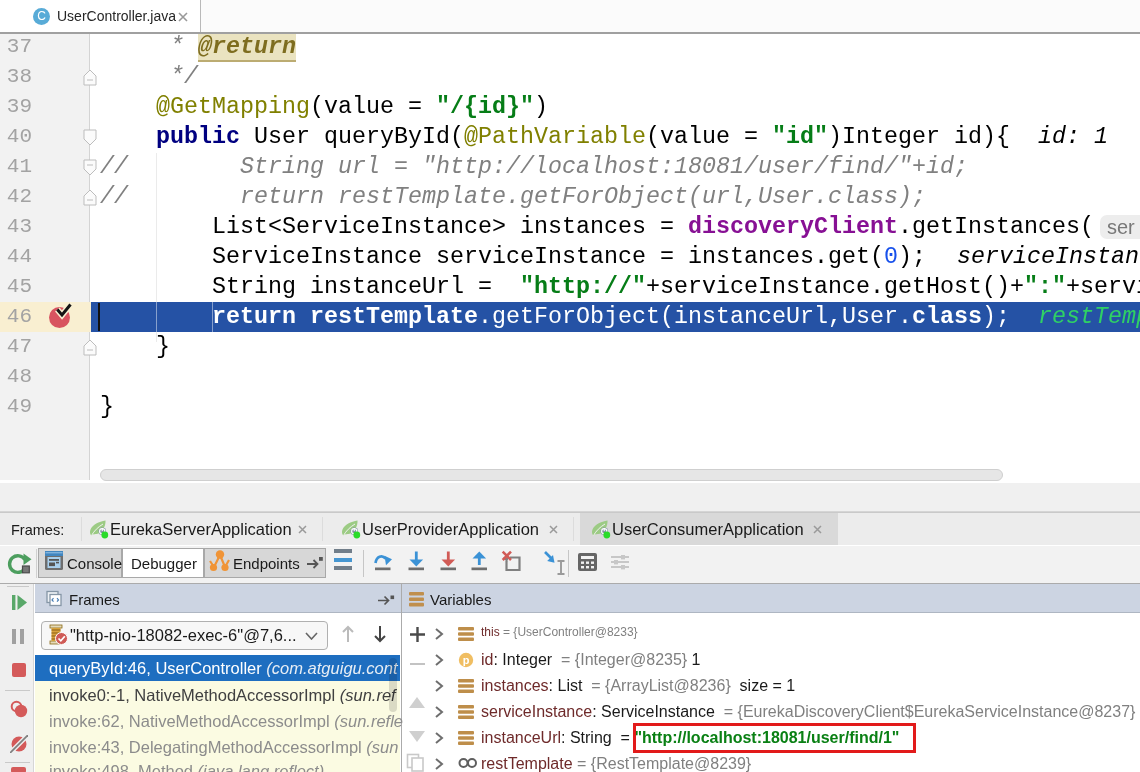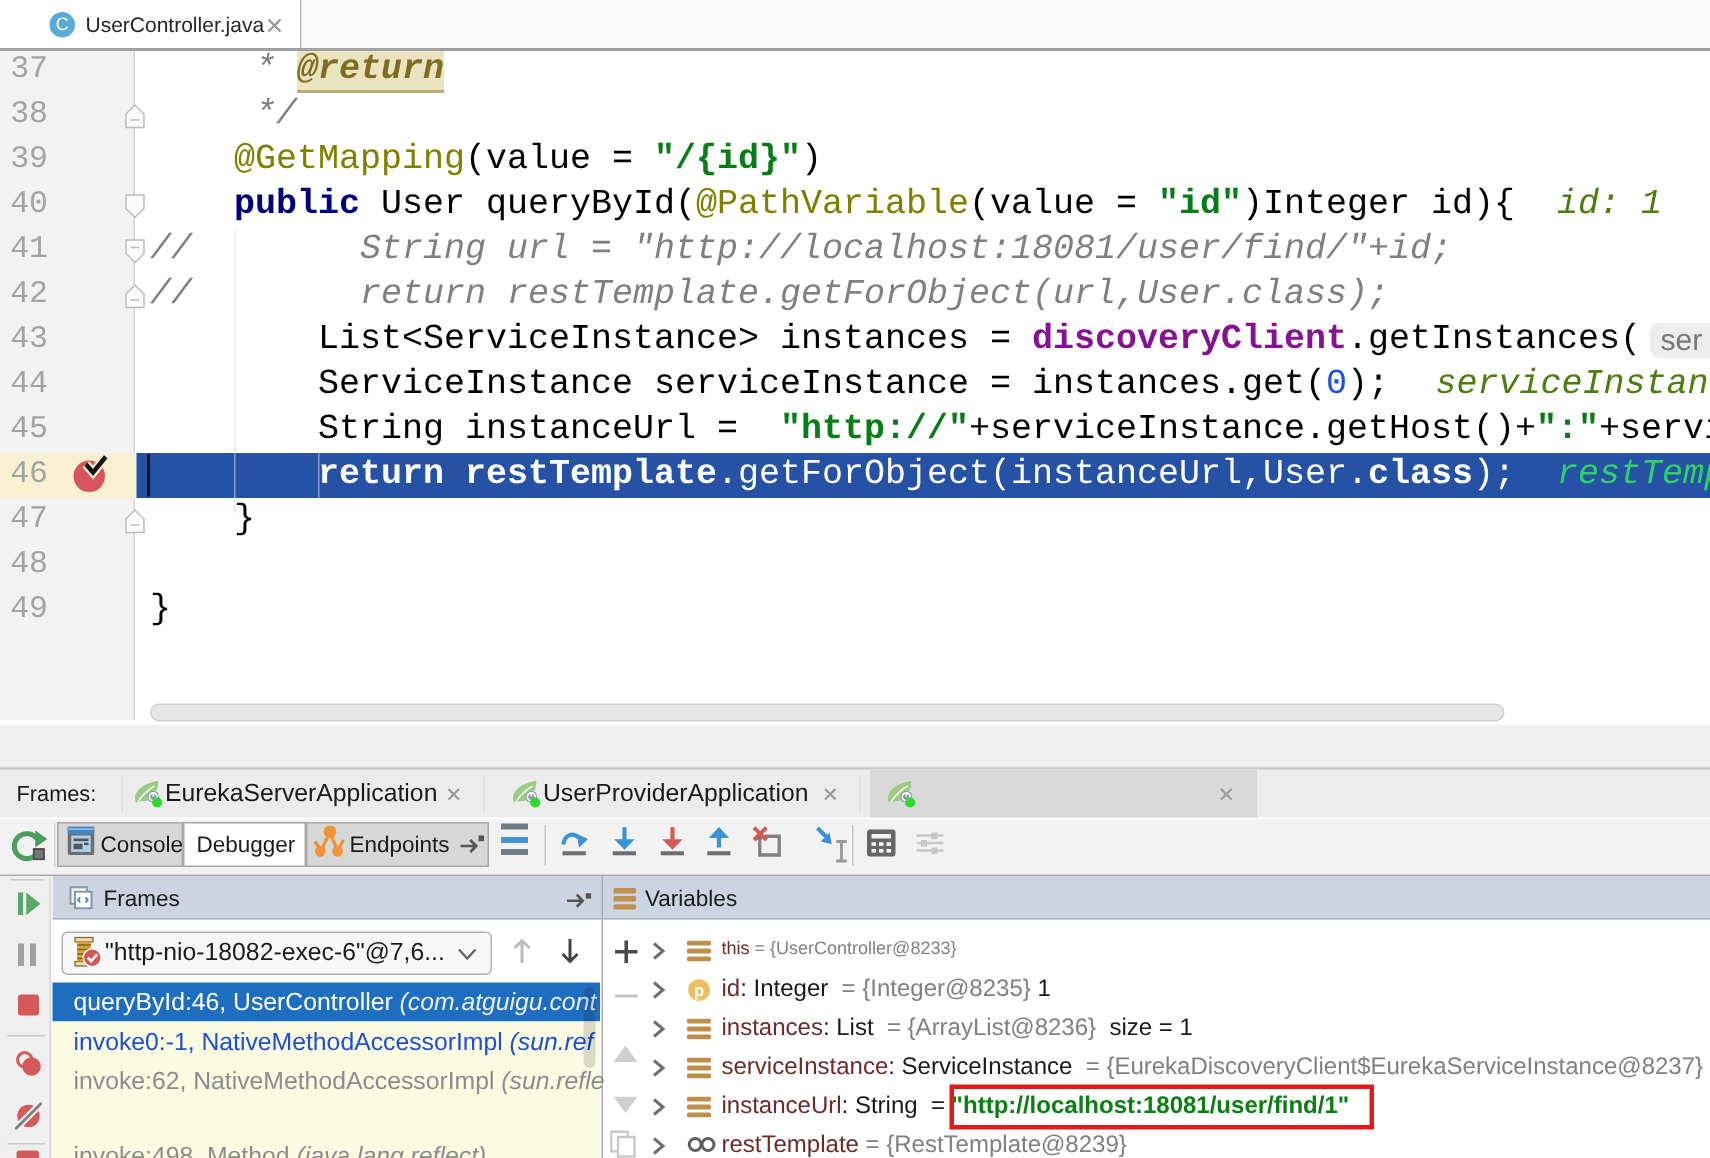--- a/index.html
+++ b/index.html
@@ -7,21 +7,21 @@
   font-family:"Liberation Sans",sans-serif; }
 #page { position:relative; width:1140px; height:772px; overflow:hidden; }
 .abs { position:absolute; }
 pre.code { font-family:"Liberation Mono",monospace; font-size:23.33px; line-height:30px; white-space:pre; }
 .gr { color:#808080; font-style:italic; }
 .olive { color:#808000; }
 .navy { color:#000080; font-weight:bold; }
 .grn { color:#067D17; font-weight:bold; }
 .purp { color:#871094; font-weight:bold; }
 .num { color:#1750EB; }
-.hint { color:#4d7c0f; font-style:italic;text-align:center; }
+.hint { color:#000000; font-style:italic;text-align:center; }
 .ghint { color:#2FD065; font-style:italic; }
 .ret { background:#EAE3C0; color:#7E6D1F; font-weight:bold; font-style:italic; border-bottom:2px solid #BCAC72; }
 .ui15 { font-size:15px; color:#1a1a1a; }
 .ui16 { font-size:16.5px; color:#1a1a1a; }
 .t14 { font-size:14px; color:#262626; }
 </style>
 </head>
 <body>
 <div id="page">
 
@@ -143,20 +143,21 @@
       <path d="M2 2 L9 9 M9 2 L2 9" stroke="#9a9a9a" stroke-width="1.5"></path>
     </svg>
 <svg class="abs" style="left:590px;top:519px;" width="21" height="21" viewBox="0 0 21 21">
       <path d="M17.5 1.5 C11 2.5 4.5 5.5 2.5 10.5 C1.5 13 2 15.5 3.5 16.5 C5 14.5 8 15.5 10.5 14.5 C15.5 12.5 17.8 6 17.5 1.5 Z" fill="#9CCB84"></path>
       <path d="M3.5 16.5 C6 12 10 8 15 5" stroke="#F2F2F2" stroke-width="1" fill="none"></path>
       <path d="M13.2 8.2 L17.3 9.3 L18.3 13.4 L15.4 16.4 L11.3 15.3 L10.2 11.2 Z" fill="#8A98A8"></path>
       <circle cx="14.2" cy="12.2" r="2.6" fill="none" stroke="#FFF" stroke-width="1.1"></circle>
       <rect x="13.7" y="9" width="1.1" height="3" fill="#FFF"></rect>
       <circle cx="16.8" cy="16" r="3.4" fill="#2ADB2A"></circle>
     </svg>
+<div class="abs ui16" style="left:612px;top:520px;">UserConsumerApplication</div>
 <svg class="abs" style="left:812px;top:524px;" width="11" height="11">
       <path d="M2 2 L9 9 M9 2 L2 9" stroke="#9a9a9a" stroke-width="1.5"></path>
     </svg>
 
 <div class="abs" style="left:0;top:546px;width:1140px;height:37px;background:#F2F2F2;"></div>
 <div class="abs" style="left:0;top:583px;width:1140px;height:1px;background:#ABABAB;"></div>
 <svg class="abs" style="left:5px;top:549px;" width="27" height="26" viewBox="0 0 27 26">
       <path d="M19.9 19.5 A8.3 8.3 0 1 1 19.9 10.7" stroke="#4C9E5E" stroke-width="3.4" fill="none"></path>
       <path d="M18.5 4.5 L26.5 10.3 L18.5 16 Z" fill="#4C9E5E"></path>
       <rect x="17.5" y="17" width="6.8" height="6.8" fill="#777" stroke="#4A4A4A" stroke-width="1.2"></rect>
@@ -310,22 +311,23 @@
 <svg class="abs" style="left:340px;top:624px;" width="16" height="20">
       <path d="M8 18 V3 M3 8 L8 3 L13 8" stroke="#BBB" stroke-width="2" fill="none"></path>
     </svg>
 <svg class="abs" style="left:372px;top:624px;" width="16" height="20">
       <path d="M8 2 V17 M3 12 L8 17 L13 12" stroke="#444" stroke-width="2" fill="none"></path>
     </svg>
 
 <div class="abs" style="left:35px;top:655px;width:365px;height:26px;background:#1E6EC0;"></div>
 <div class="abs ui16" style="left:49px;top:659px;color:#fff;">queryById:46, UserController <i style="color:#E8Eef5;">(com.atguigu.cont</i></div>
 <div class="abs" style="left:35px;top:681px;width:365px;height:91px;background:#FBFBE2;"></div>
-<div class="abs ui16" style="left:49px;top:686px;color:#1d4ed8;">invoke0:-1, NativeMethodAccessorImpl <i>(sun.ref</i></div>
+<div class="abs ui16" style="left:49px;top:686px;color:#404040;">invoke0:-1, NativeMethodAccessorImpl <i>(sun.ref</i></div>
 <div class="abs ui16" style="left:49px;top:712px;color:#8C8C8C;">invoke:62, NativeMethodAccessorImpl <i>(sun.refle</i></div>
+<div class="abs ui16" style="left:49px;top:738px;color:#8C8C8C;">invoke:43, DelegatingMethodAccessorImpl <i>(sun</i></div>
 <div class="abs ui16" style="left:49px;top:762px;color:#8C8C8C;">invoke:498, Method <i>(java.lang.reflect)</i></div>
 <div class="abs" style="left:389px;top:658px;width:8px;height:54px;background:rgba(0,0,0,0.13);border-radius:4px;"></div>
 
 <svg class="abs" style="left:409px;top:626px;" width="17" height="17" viewBox="0 0 17 17">
       <path d="M8.5 1 V16 M1 8.5 H16" stroke="#4A4A4A" stroke-width="2.4"></path>
     </svg>
 <div class="abs" style="left:410px;top:663px;width:15px;height:2.4px;background:#C3C3C3;"></div>
 <svg class="abs" style="left:409px;top:697px;" width="16" height="11" viewBox="0 0 16 11">
       <path d="M8 0 L16 11 H0 Z" fill="#CFCFCF"></path>
     </svg>

